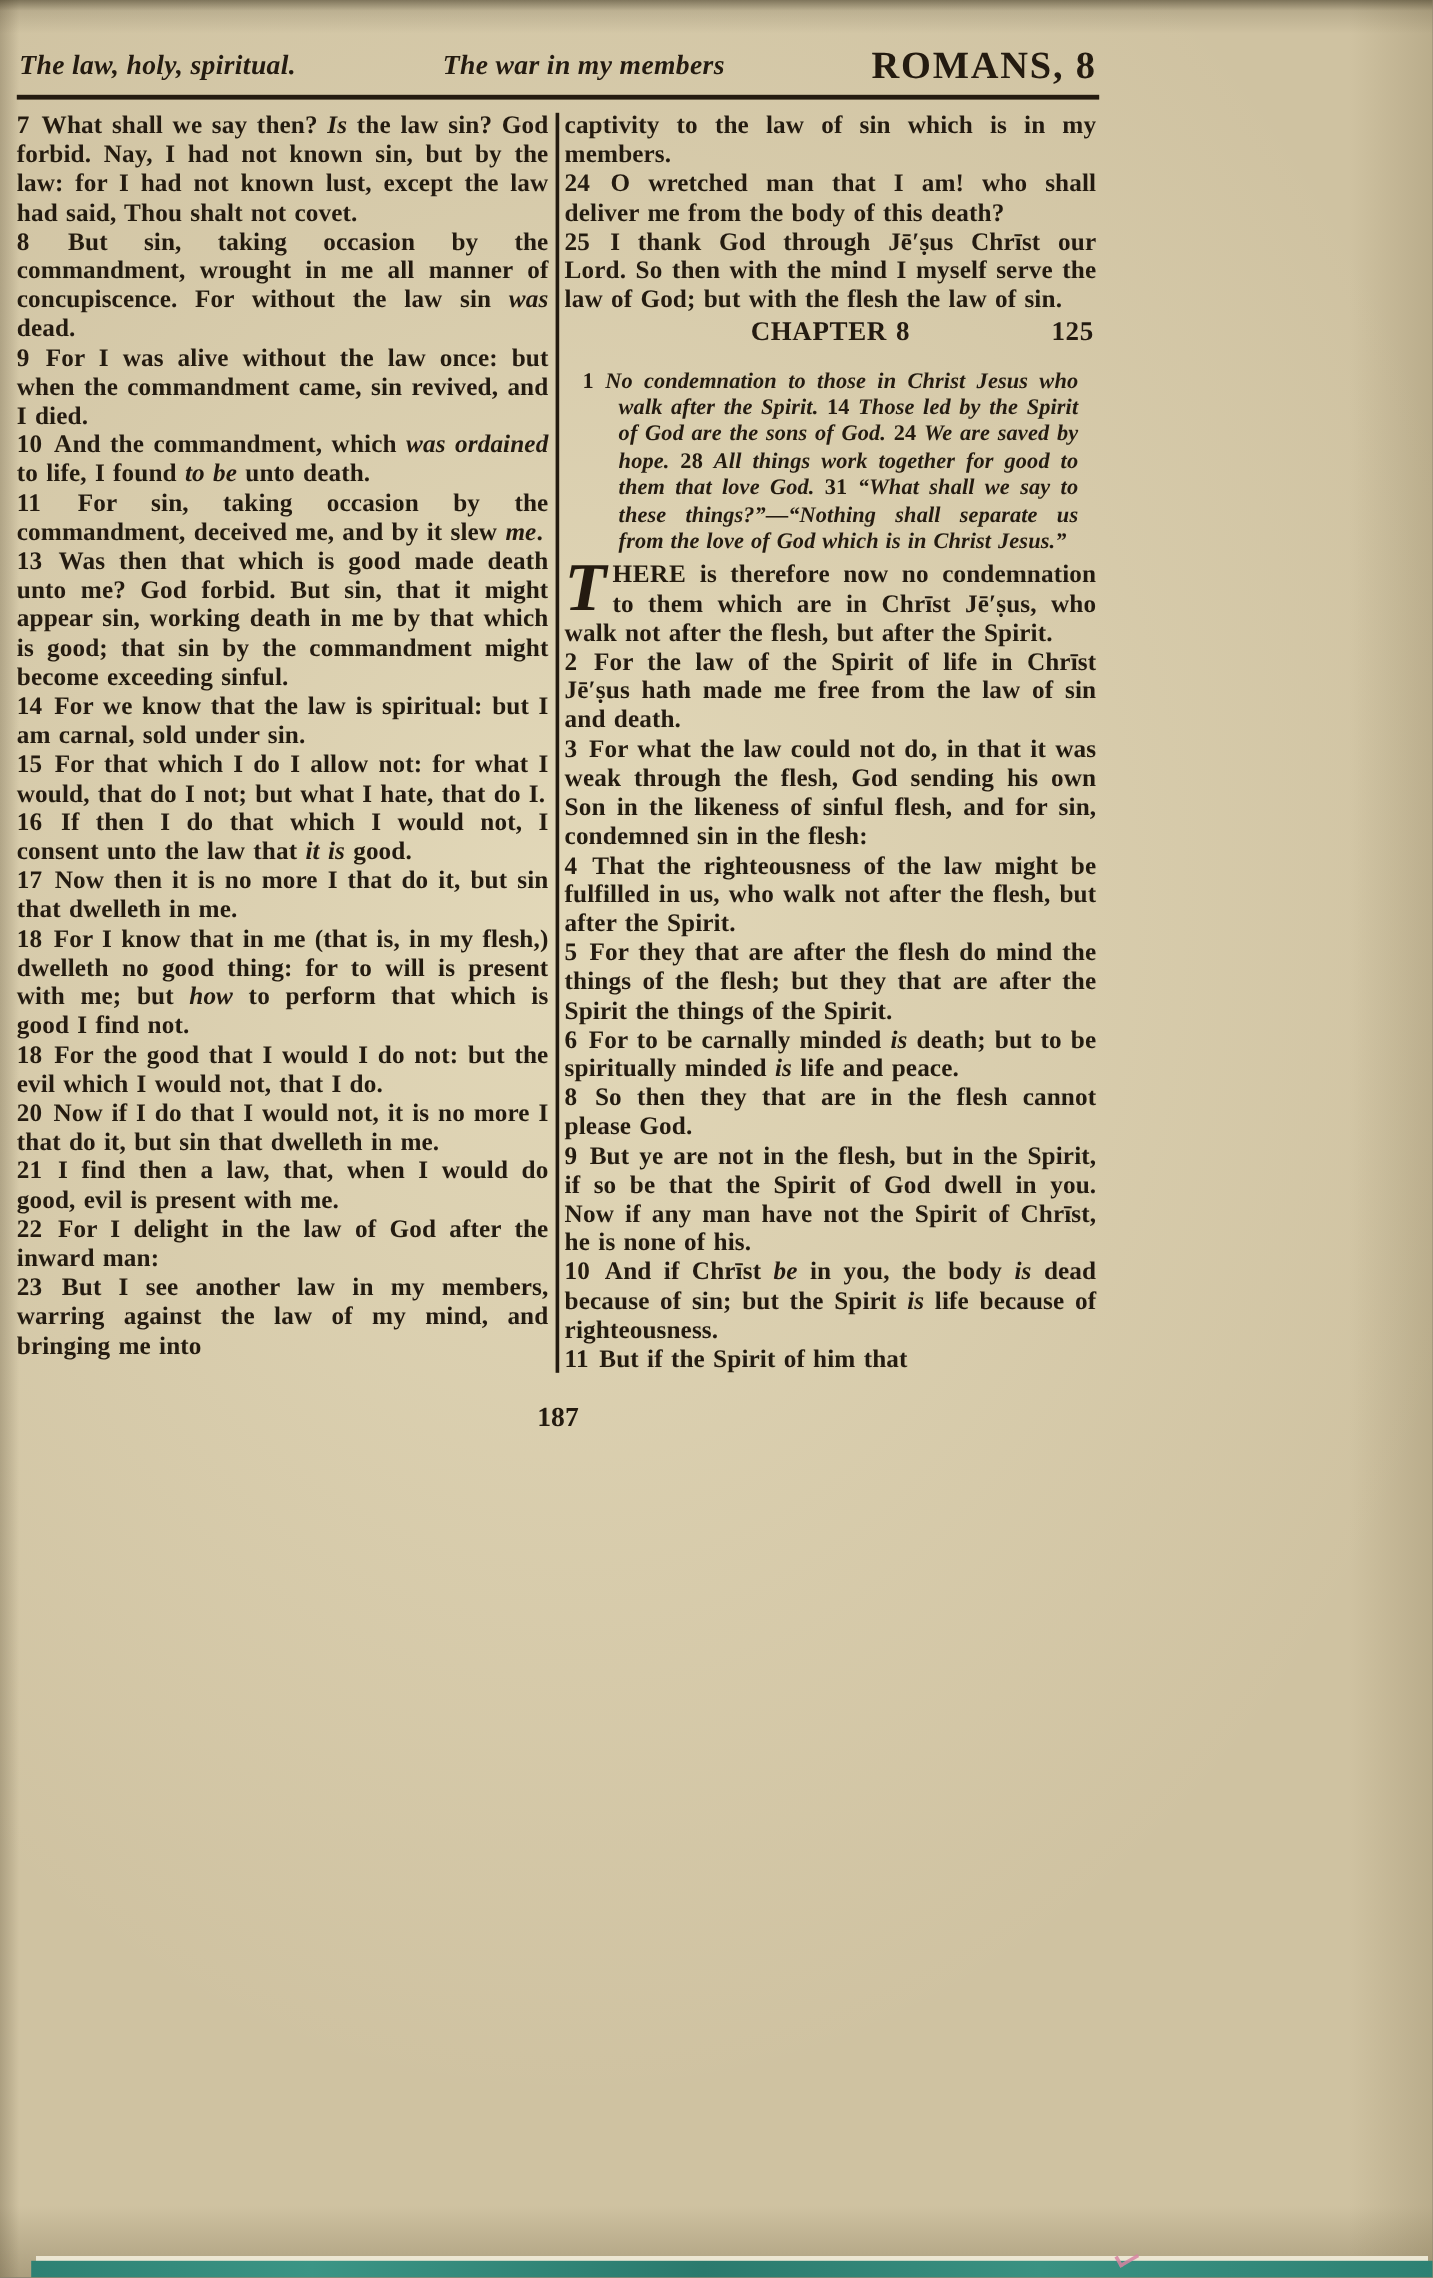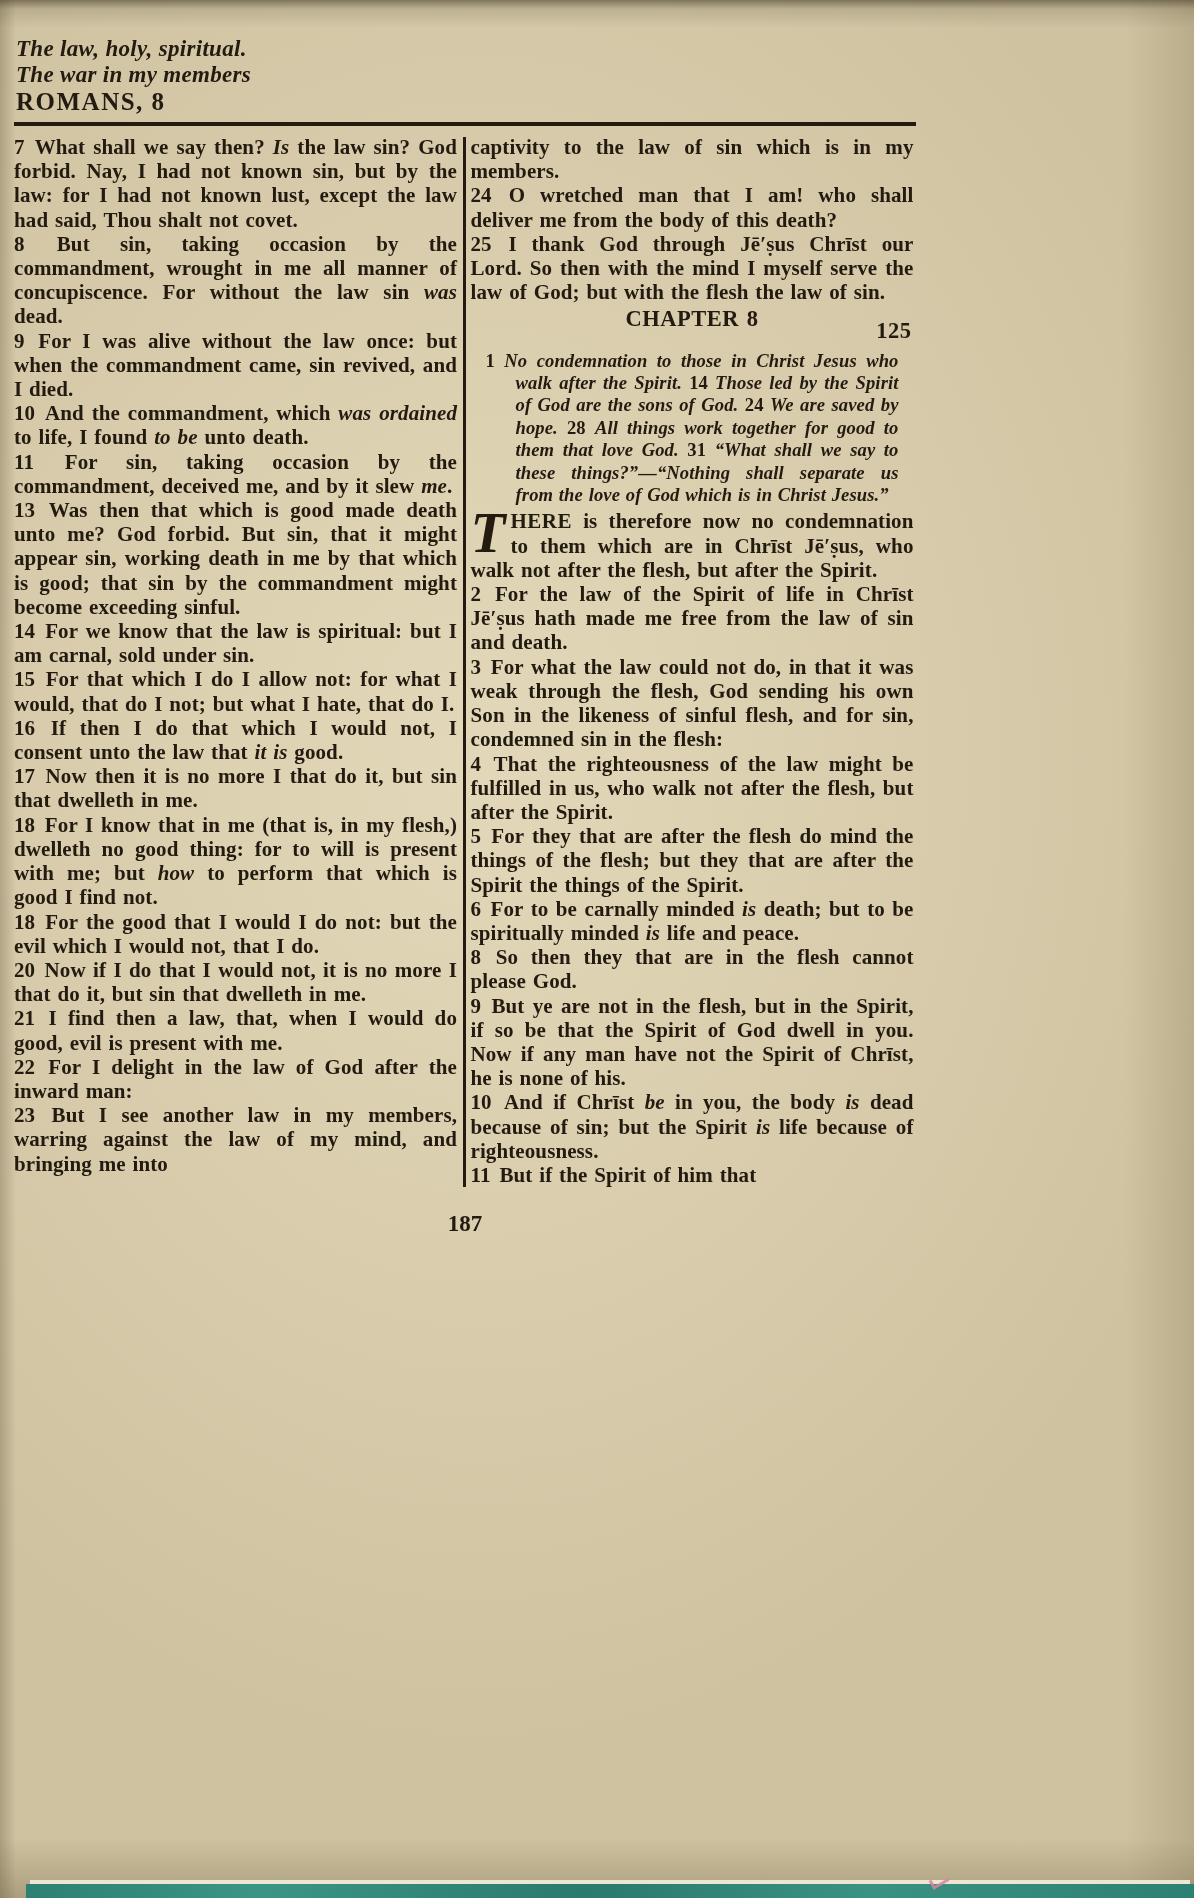--- a/index.html
+++ b/index.html
@@ -16,23 +16,23 @@
       linear-gradient(180deg, rgba(58,50,30,0.55) 0, rgba(58,50,30,0.15) 9px, rgba(58,50,30,0) 28px),
       linear-gradient(90deg, rgba(80,68,44,0.28) 0, rgba(80,68,44,0) 16px),
       linear-gradient(270deg, rgba(110,96,62,0.22) 0, rgba(110,96,62,0) 70px),
       linear-gradient(0deg, rgba(105,92,60,0.35) 0, rgba(105,92,60,0) 60px),
       radial-gradient(ellipse 95% 75% at 40% 40%, rgba(250,243,214,0.45), rgba(250,243,214,0) 70%),
       var(--paper, #cfc2a1);
   }
 
   .content { position: absolute; left: 14px; top: 36px; width: 902px; }
 
-  .running-head { display: flex; justify-content: space-between; align-items: flex-start; padding: 0 2px; flex-direction: column; }
+  .running-head { display: flex; justify-content: space-between; align-items: center; padding: 0 2px; }
   .rh-left, .rh-center { font-style: italic; font-weight: 700; font-size: 23px; letter-spacing: 0.3px; }
-  .rh-right { font-weight: 700; font-size: 25px; letter-spacing: 1.5px; }
+  .rh-right { font-weight: 700; font-size: 32px; letter-spacing: 1.5px; }
 
   .head-rule { height: 4px; background: var(--ink, #241b10); margin-top: 6px; }
 
   .columns { display: flex; margin-top: 9px; }
   .col {
     width: 443px;
     font-size: 21px;
     line-height: 24.2px;
     font-weight: 700;
     text-align: justify;
@@ -48,21 +48,21 @@
   .summary {
     font-size: 18.6px;
     line-height: 22.4px;
     padding-left: 30px;
     text-indent: -30px;
     margin: 3px 15px !important;
     word-spacing: 1px;
   }
 
   .chapter-line { position: relative; text-align: center; font-size: 22.5px; font-weight: 700; margin: 3px 0 18px; letter-spacing: 0.5px; }
-  .chapter-ref { position: absolute; right: 2px; top: 12px; }
+  .chapter-ref { position: absolute; right: 2px; top: 0; }
 
   .dropcap { float: left; font-size: 57px; line-height: 45px; font-weight: 700; font-style: italic; margin: 1px 5px 0 0; }
   .lead-caps { letter-spacing: 0.5px; }
 
   .page-number { width: 902px; text-align: center; font-weight: 700; font-size: 23px; margin-top: 24px; }
 
   .edge-white { position: absolute; left: 30px; right: 4px; bottom: 13px; height: 5px; background: #ece6d2; }
   .edge-strip {
     position: absolute; left: 26px; right: 0; bottom: 0; height: 14px;
     background: linear-gradient(90deg, var(--edge-teal, #2d8173), #3b9585 20%, #2a7a6d 48%, #3a9282 72%, var(--edge-teal, #2d8173));

